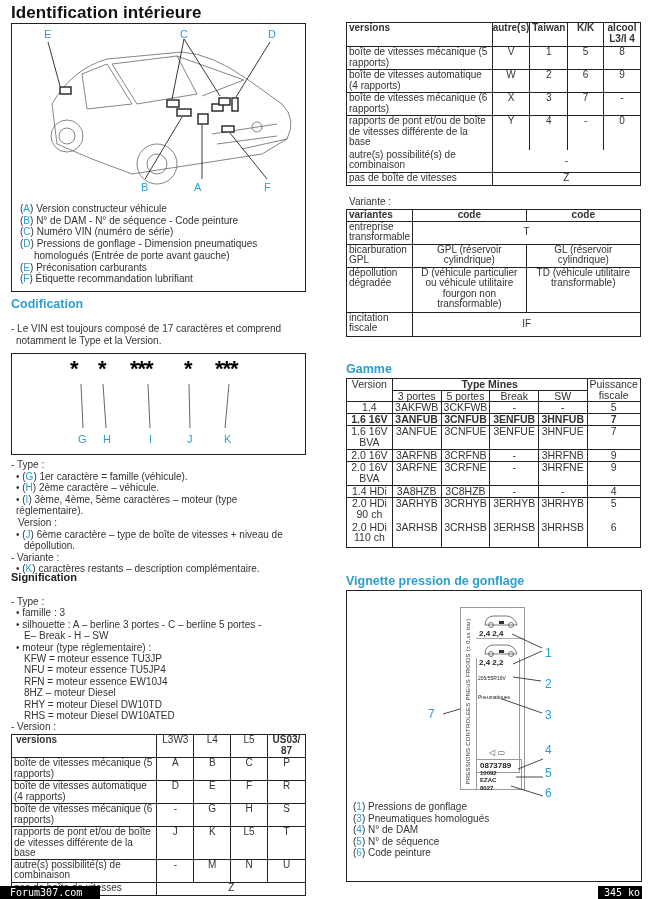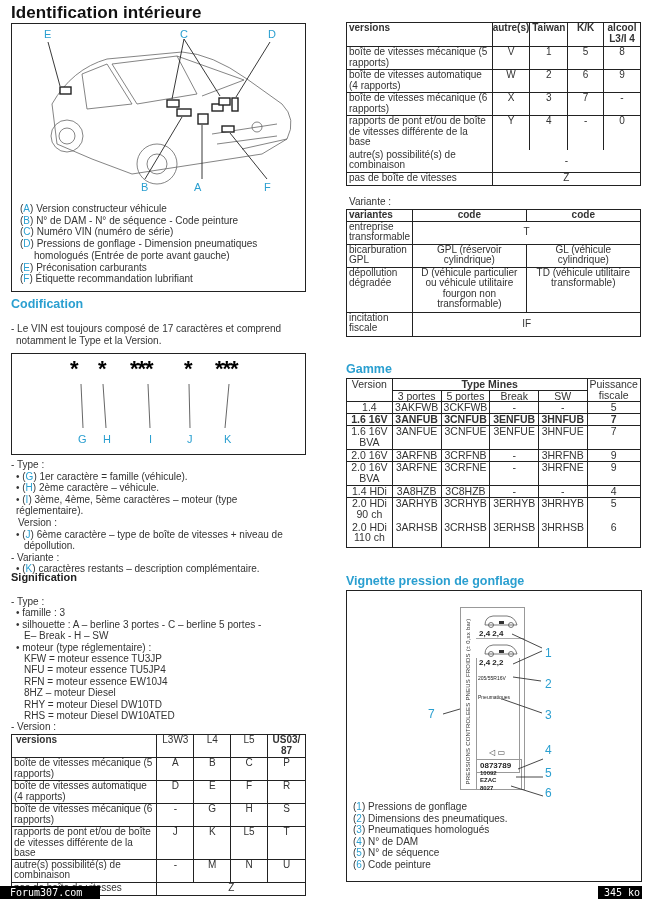--- a/index.html
+++ b/index.html
@@ -260,21 +260,21 @@
     <th class="c">code</th>
     <th class="c">code</th>
   </tr>
   <tr style="height:23px;">
     <td>entreprise transformable</td>
     <td class="c" colspan="2" style="vertical-align:middle;">T</td>
   </tr>
   <tr style="height:23px;">
     <td>bicarburation GPL</td>
     <td class="c">GPL (réservoir cylindrique)</td>
-    <td class="c">GL (véhicule cylindrique)</td>
+    <td class="c">GL (réservoir cylindrique)</td>
   </tr>
   <tr style="height:45px;">
     <td>dépollution dégradée</td>
     <td class="c">D (véhicule particulier ou véhicule utilitaire fourgon non transformable)</td>
     <td class="c">TD (véhicule utilitaire transformable)</td>
   </tr>
   <tr style="height:24px;">
     <td>incitation fiscale</td>
     <td class="c" colspan="2" style="vertical-align:middle;">IF</td>
   </tr>
@@ -423,21 +423,20 @@
   <span class="abs blue" style="left:198px;top:55px;font-size:12px;">1</span>
   <span class="abs blue" style="left:198px;top:86px;font-size:12px;">2</span>
   <span class="abs blue" style="left:198px;top:117px;font-size:12px;">3</span>
   <span class="abs blue" style="left:198px;top:152px;font-size:12px;">4</span>
   <span class="abs blue" style="left:198px;top:175px;font-size:12px;">5</span>
   <span class="abs blue" style="left:198px;top:195px;font-size:12px;">6</span>
   <span class="abs blue" style="left:81px;top:116px;font-size:12px;">7</span>
 
   <div class="abs" style="left:6px;top:210px;font-size:10px;line-height:11.5px;color:#333;">
     <div>(<span class="lbl">1</span>) <span>Pressions de gonflage</span></div>
-    <div>(<span class="lbl">2</span>) <span>Dimensions des pneumatiques.</span></div>
     <div>(<span class="lbl">3</span>) <span>Pneumatiques homologués</span></div>
     <div>(<span class="lbl">4</span>) <span>N° de DAM</span></div>
     <div>(<span class="lbl">5</span>) <span>N° de séquence</span></div>
     <div>(<span class="lbl">6</span>) <span>Code peinture</span></div>
   </div>
 </div>
 
 <div class="abs footer" style="left:0;top:886px;width:100px;height:13px;">Forum307.com</div>
 <div class="abs footer" style="left:598px;top:886px;width:44px;height:13px;padding-left:6px;">345 ko</div>
 

